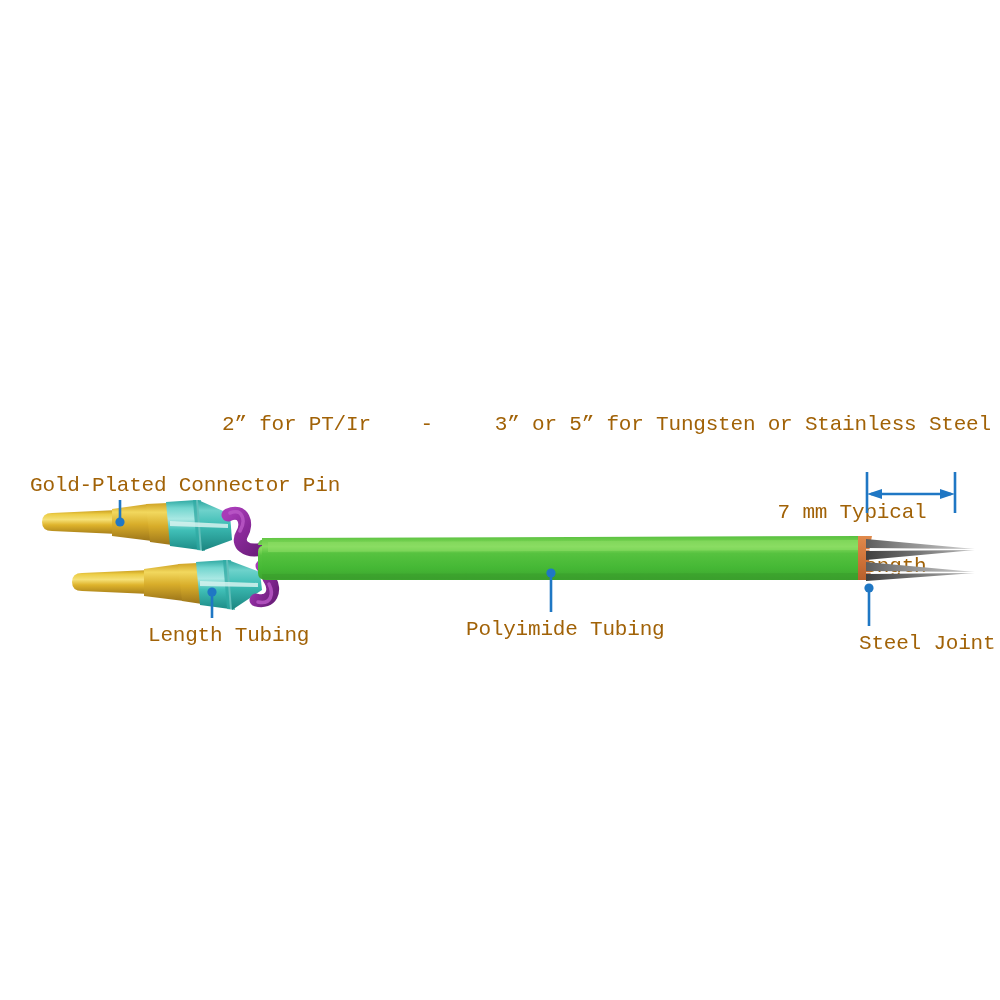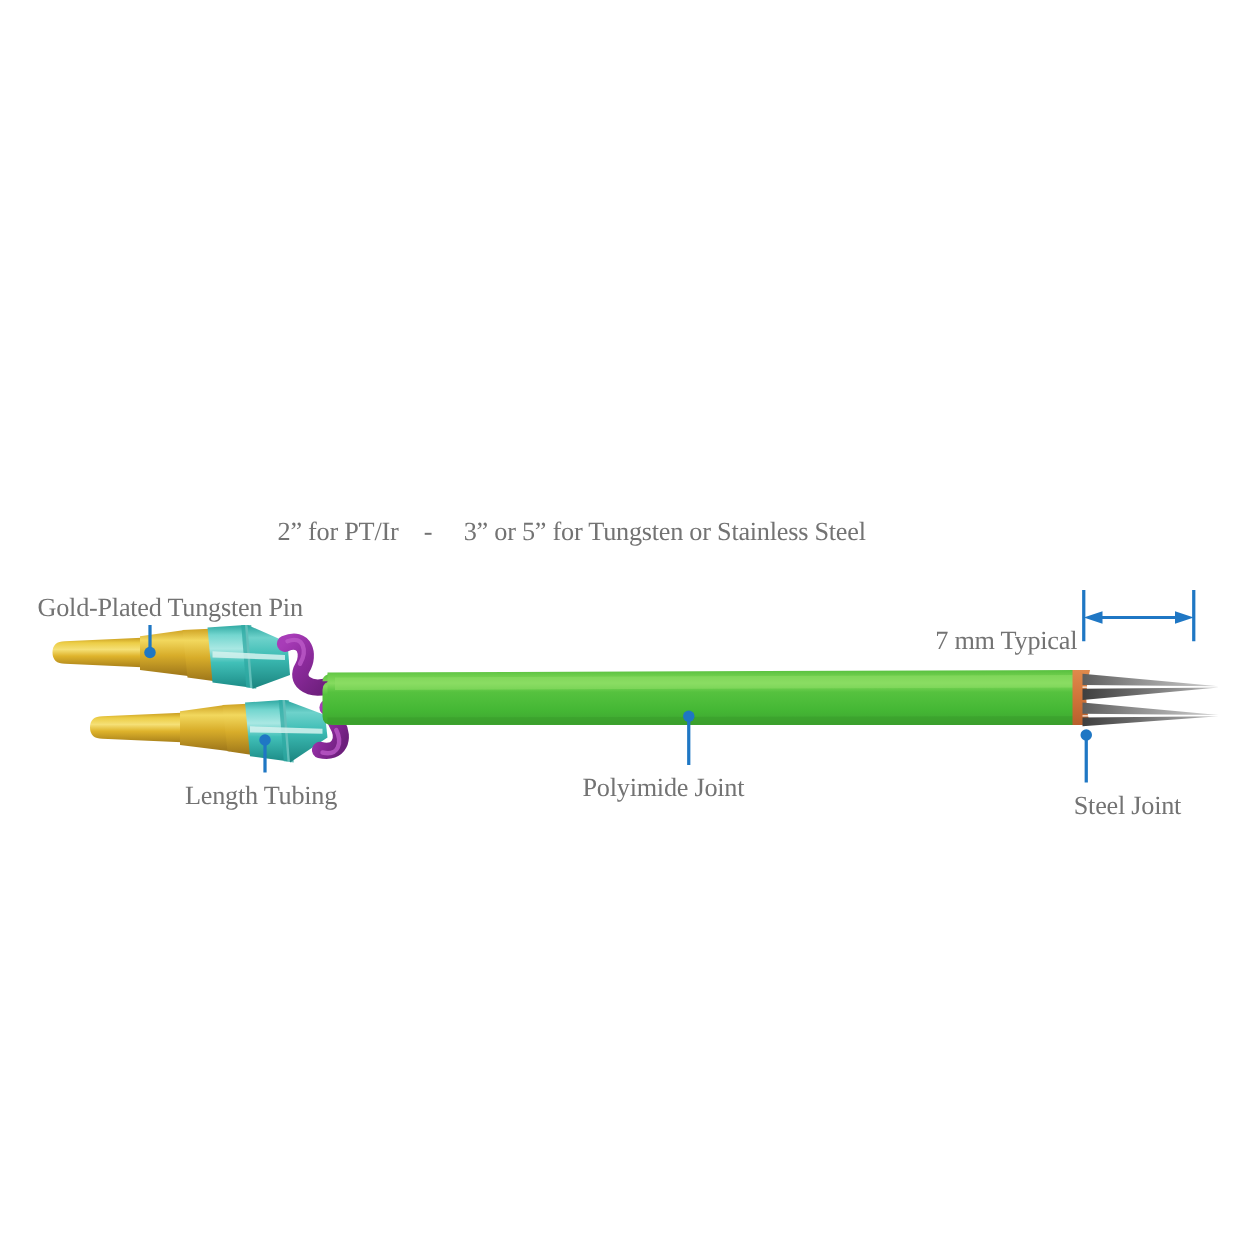--- a/index.html
+++ b/index.html
@@ -12,22 +12,22 @@
   }
   #stage {
     position: relative;
     width: 1000px;
     height: 1000px;
     background: #ffffff;
     overflow: hidden;
   }
   .lbl {
     position: absolute;
-    color: #737373;
-    font-family: Liberation Serif, serif;
+    color: #a16207;
+    font-family: Liberation Mono, monospace;
     font-size: 21px;
     line-height: 26px;
     white-space: pre;
     letter-spacing: -0.2px;
   }
   #title-label {
     left: 222px;
     top: 412px;
     font-size: 21px;
   }
@@ -58,25 +58,25 @@
     top: 0;
   }
 </style>
 </head>
 <body>
 
 <div id="stage">
 
   <div class="lbl" id="title-label">2” for PT/Ir    -     3” or 5” for Tungsten or Stainless Steel</div>
 
-  <div class="lbl" id="gold-pin-label">Gold-Plated Tungsten Pin</div>
+  <div class="lbl" id="gold-pin-label">Gold-Plated Connector Pin</div>
 
   <div class="lbl" id="shrink-label">Length Tubing</div>
 
-  <div class="lbl" id="poly-label">Polyimide Joint</div>
+  <div class="lbl" id="poly-label">Polyimide Tubing</div>
 
   <div class="lbl" id="glue-label">Steel Joint</div>
 
   <div class="lbl" id="taper-label">
     <span>7 mm Typical</span><br>
     <span>Taper Length</span>
   </div>
 
   <svg id="art" width="1000" height="1000" viewBox="0 0 1000 1000">
     <defs>

